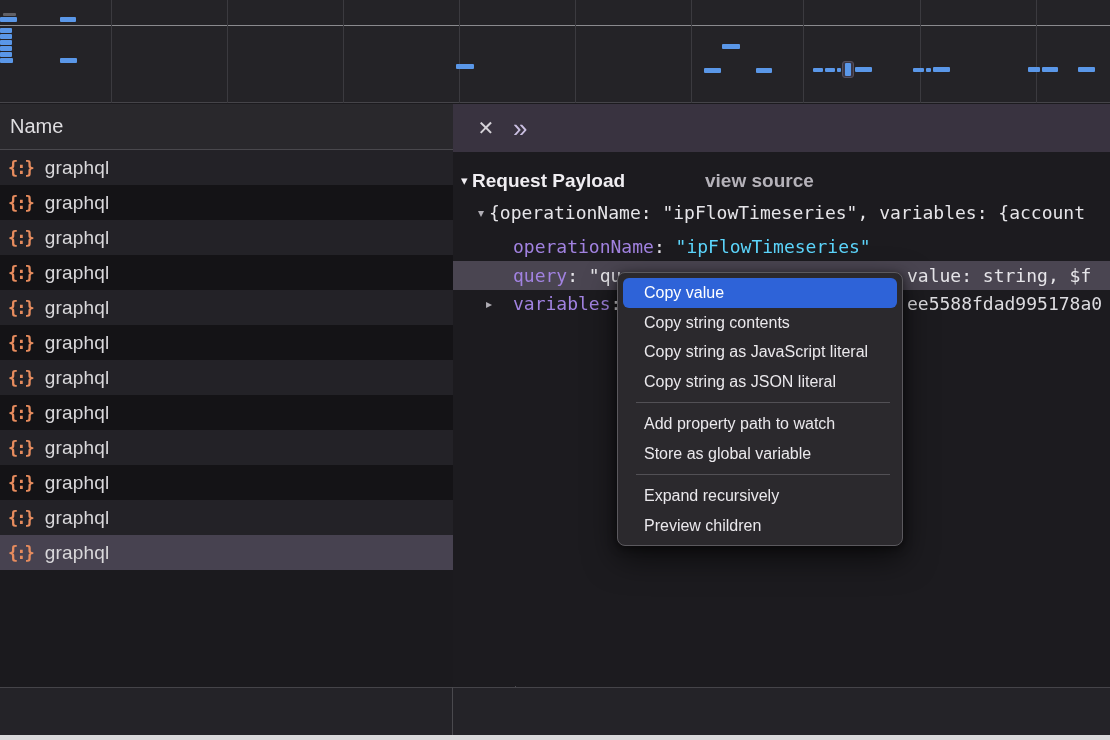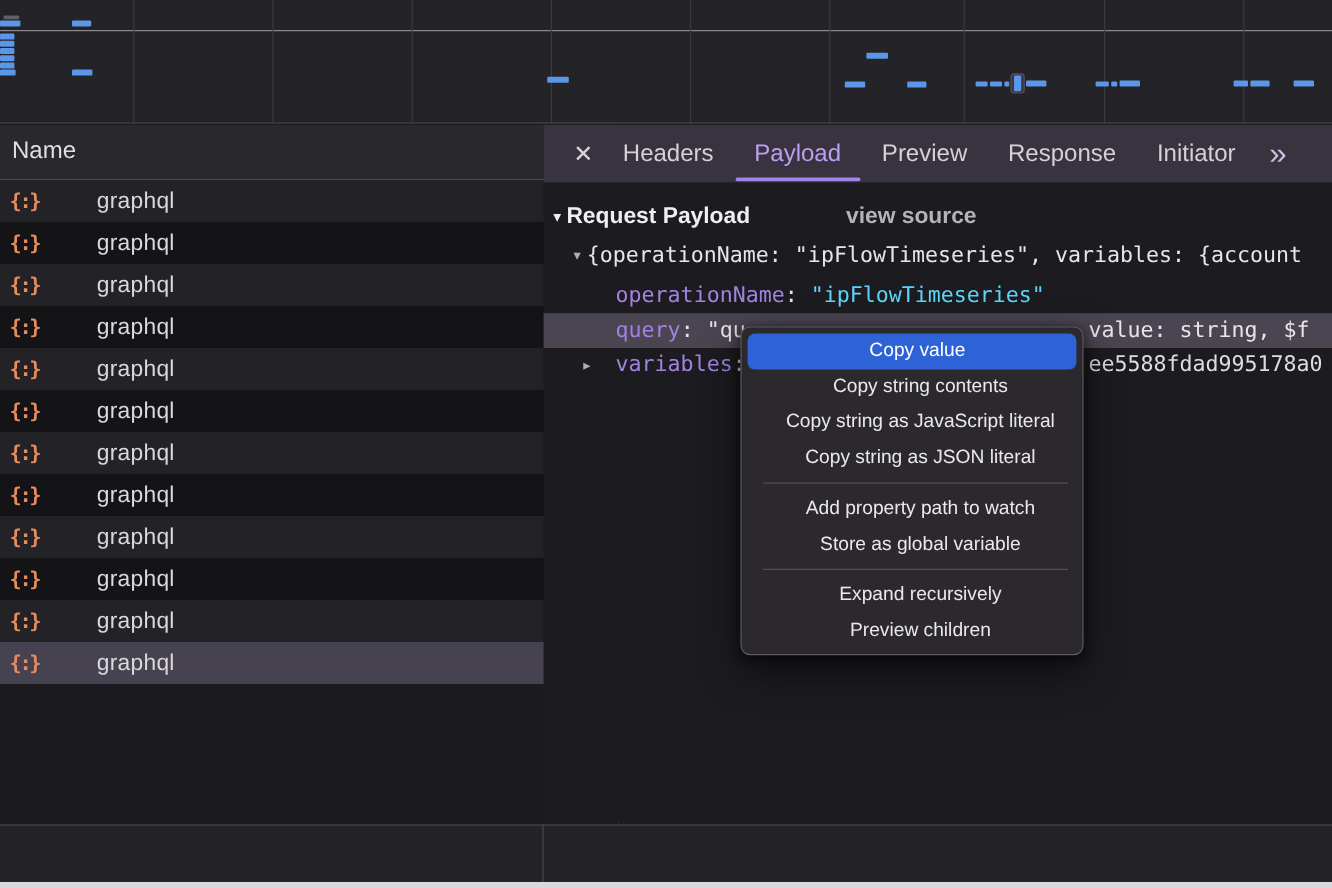--- a/index.html
+++ b/index.html
@@ -24,21 +24,21 @@
   .left-panel{ position:absolute; left:0; top:104px; width:516px; height:631px;
     background:#1b1a1e; border-right:1px solid #4a494e; }
   .list-header{ height:46px; background:#29282c; border-bottom:1px solid #49484d;
     color:#dfdee1; font-size:20px; font-weight:500; line-height:45px; padding-left:10px; }
   .req-row{ height:35px; display:flex; align-items:center; padding-left:8px; cursor:default; }
   .req-row.odd{ background:#232227; }
   .req-row.even{ background:#141316; }
   .req-row.selected{ background:#474250; }
   .json-icon{ font-family:"DejaVu Sans Mono", monospace; font-weight:bold; font-size:17px;
     color:var(--icon-orange,#e78c5e); letter-spacing:-2px; margin-right:12px; }
-  .req-label{ color:#d9d8db; font-size:19px; letter-spacing:.2px;margin-left:36px; }
+  .req-label{ color:#d9d8db; font-size:19px; letter-spacing:.2px; }
   
   .details{ position:absolute; left:453px; top:104px; width:657px; height:582px; background:#1c1b1f; }
   .tabbar{ position:relative; height:48px; background:#393340; display:flex; align-items:center; }
   .close-x{ width:34px; margin-left:16px; text-align:center; color:#d6d3d9; font-size:20px; cursor:pointer; }
   .tab{ position:relative; height:48px; line-height:48px; padding:0 16px; margin-right:2px;
     color:#d4d1d7; font-size:20px; cursor:pointer; white-space:nowrap; }
   .tab.active{ color:var(--tab-active,#b9a0f2); }
   .tab.active::after{ content:""; position:absolute; left:0; right:0; bottom:1px; height:3px;
     background:var(--underline,#a184ec); border-radius:2px; }
   .tab-overflow{ margin-left:10px; color:#cbc0e2; font-size:26px; line-height:48px; cursor:pointer; }
@@ -67,21 +67,21 @@
   .t4 .frag-right{ color:#dddce0; }
   
   .footer{ position:absolute; left:0; top:687px; width:1110px; height:48px;
     background:#242328; border-top:1px solid #454449; }
   .footer-left-border{ position:absolute; left:452px; top:687px; width:1px; height:48px; background:#4a494e; }
   .bottom-strip{ position:absolute; left:0; top:735px; width:1110px; height:5px; background:#d9d9db; }
   
   .context-menu{ position:absolute; left:617px; top:272px; width:286px;
     background:#2b292d; border:1px solid #5b595e; border-radius:8px;
     padding:5px 0; box-shadow:0 12px 32px rgba(0,0,0,.6), 0 2px 8px rgba(0,0,0,.5);
-    z-index:10;text-align:center; }
+    z-index:10; }
   .cm-item{ height:29.5px; line-height:29.5px; padding:0 12px 0 26px;
     color:#eae8ec; font-size:16px; white-space:nowrap; cursor:pointer; }
   .cm-item.hl{ background:var(--accent-blue,#2e63d8); color:#ffffff;
     border-radius:6px; margin:0 5px; padding-left:21px; }
   .cm-sep{ height:1px; background:#525055; margin:6px 12px 6px 18px; }
 </style>
 </head>
 <body>
 
 <div class="screen" style="--accent-blue: #2e63d8; --bar-blue: #5a97e8; --string-cyan: #5cd5fb; --key-violet: #a182e0; --icon-orange: #e78c5e; --tab-active: #b9a0f2; --underline: #a184ec;">
@@ -178,27 +178,20 @@
         <div class="req-row even selected">
           <span class="json-icon">{:}</span>
           <span class="req-label">graphql</span>
         </div>
       </div>
   </div>
 
   <div class="details">
     <div class="tabbar">
       <span class="close-x">✕</span>
-      <span id="tabs-slot" style="display:flex">
-          <div class="tab">Headers</div>
-          <div class="tab active">Payload</div>
-          <div class="tab">Preview</div>
-          <div class="tab">Response</div>
-          <div class="tab">Initiator</div>
-        </span>
       <span class="tab-overflow">»</span>
     </div>
 
     <div class="payload-header">
       <span class="ph-tri">▾</span>
       <span class="ph-title">Request Payload</span>
       <span class="view-source">view source</span>
     </div>
 
     <div class="tree">

